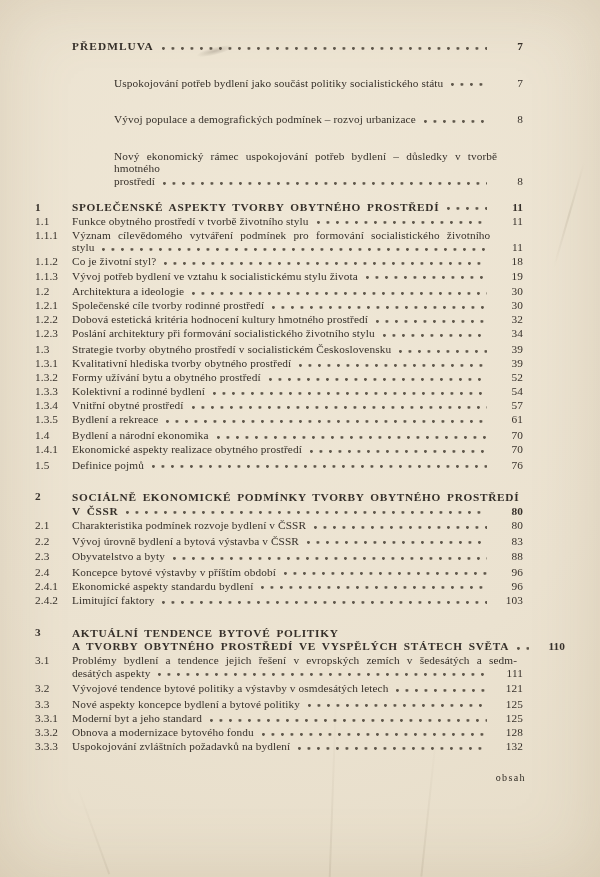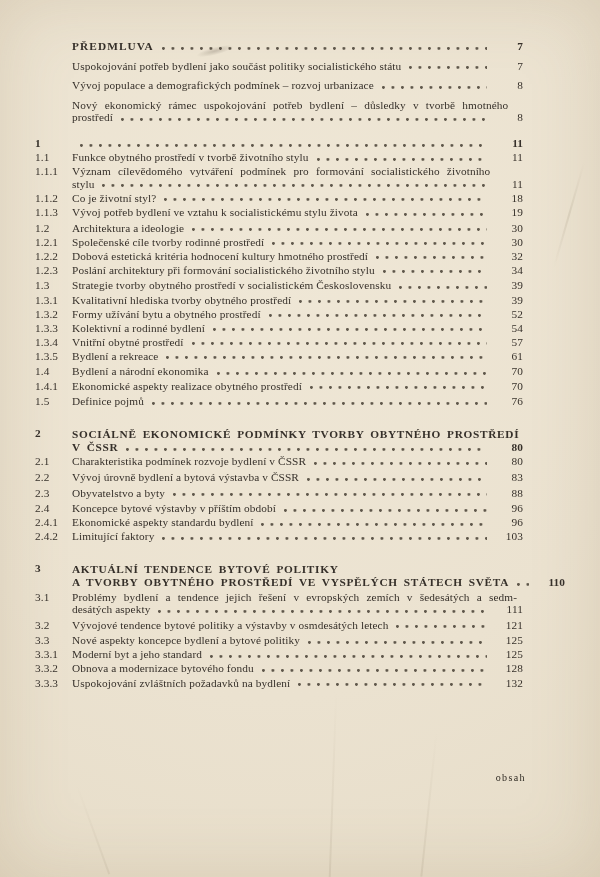--- a/index.html
+++ b/index.html
@@ -37,21 +37,21 @@
 
   .section-heading { font-weight: 700; }
   .section-heading .tline, .section-heading .t { letter-spacing: 0.7px; word-spacing: 2.5px; }
   .section-heading .tline { line-height: 14.5px; }
   .front-heading { font-weight: 700; }
   .front-heading .t { letter-spacing: 1.1px; }
 
   .gap-none { margin-top: 0; }
   .gap-small { margin-top: 3px; }
   .gap-first { }
-  .gap-medium { margin-top: 7px; }
+  .gap-medium { margin-top: 24px; gap: 42px; }
   .gap-large { margin-top: 13px; }
   .gap-section { margin-top: 19px; }
 
   .footer-label {
     position: absolute; top: 772px; right: 74px;
     font-size: 10px; letter-spacing: 1.4px; color: #2f2a23;
   }
 
   
   .smudge {
@@ -118,20 +118,21 @@
             <span class="t">prostředí</span>
             <span class="dots"></span>
             <span class="pg">8</span>
           </div>
         </div>
       </div>
       <div class="row section-heading gap-large">
         <span class="num">1</span>
         <div class="content">
           <div class="lastline">
+            <span class="t">SPOLEČENSKÉ ASPEKTY TVORBY OBYTNÉHO PROSTŘEDÍ</span>
             <span class="dots"></span>
             <span class="pg">11</span>
           </div>
         </div>
       </div>
       <div class="row item gap-first">
         <span class="num">1.1</span>
         <div class="content">
           <div class="lastline">
             <span class="t">Funkce obytného prostředí v tvorbě životního stylu</span>

